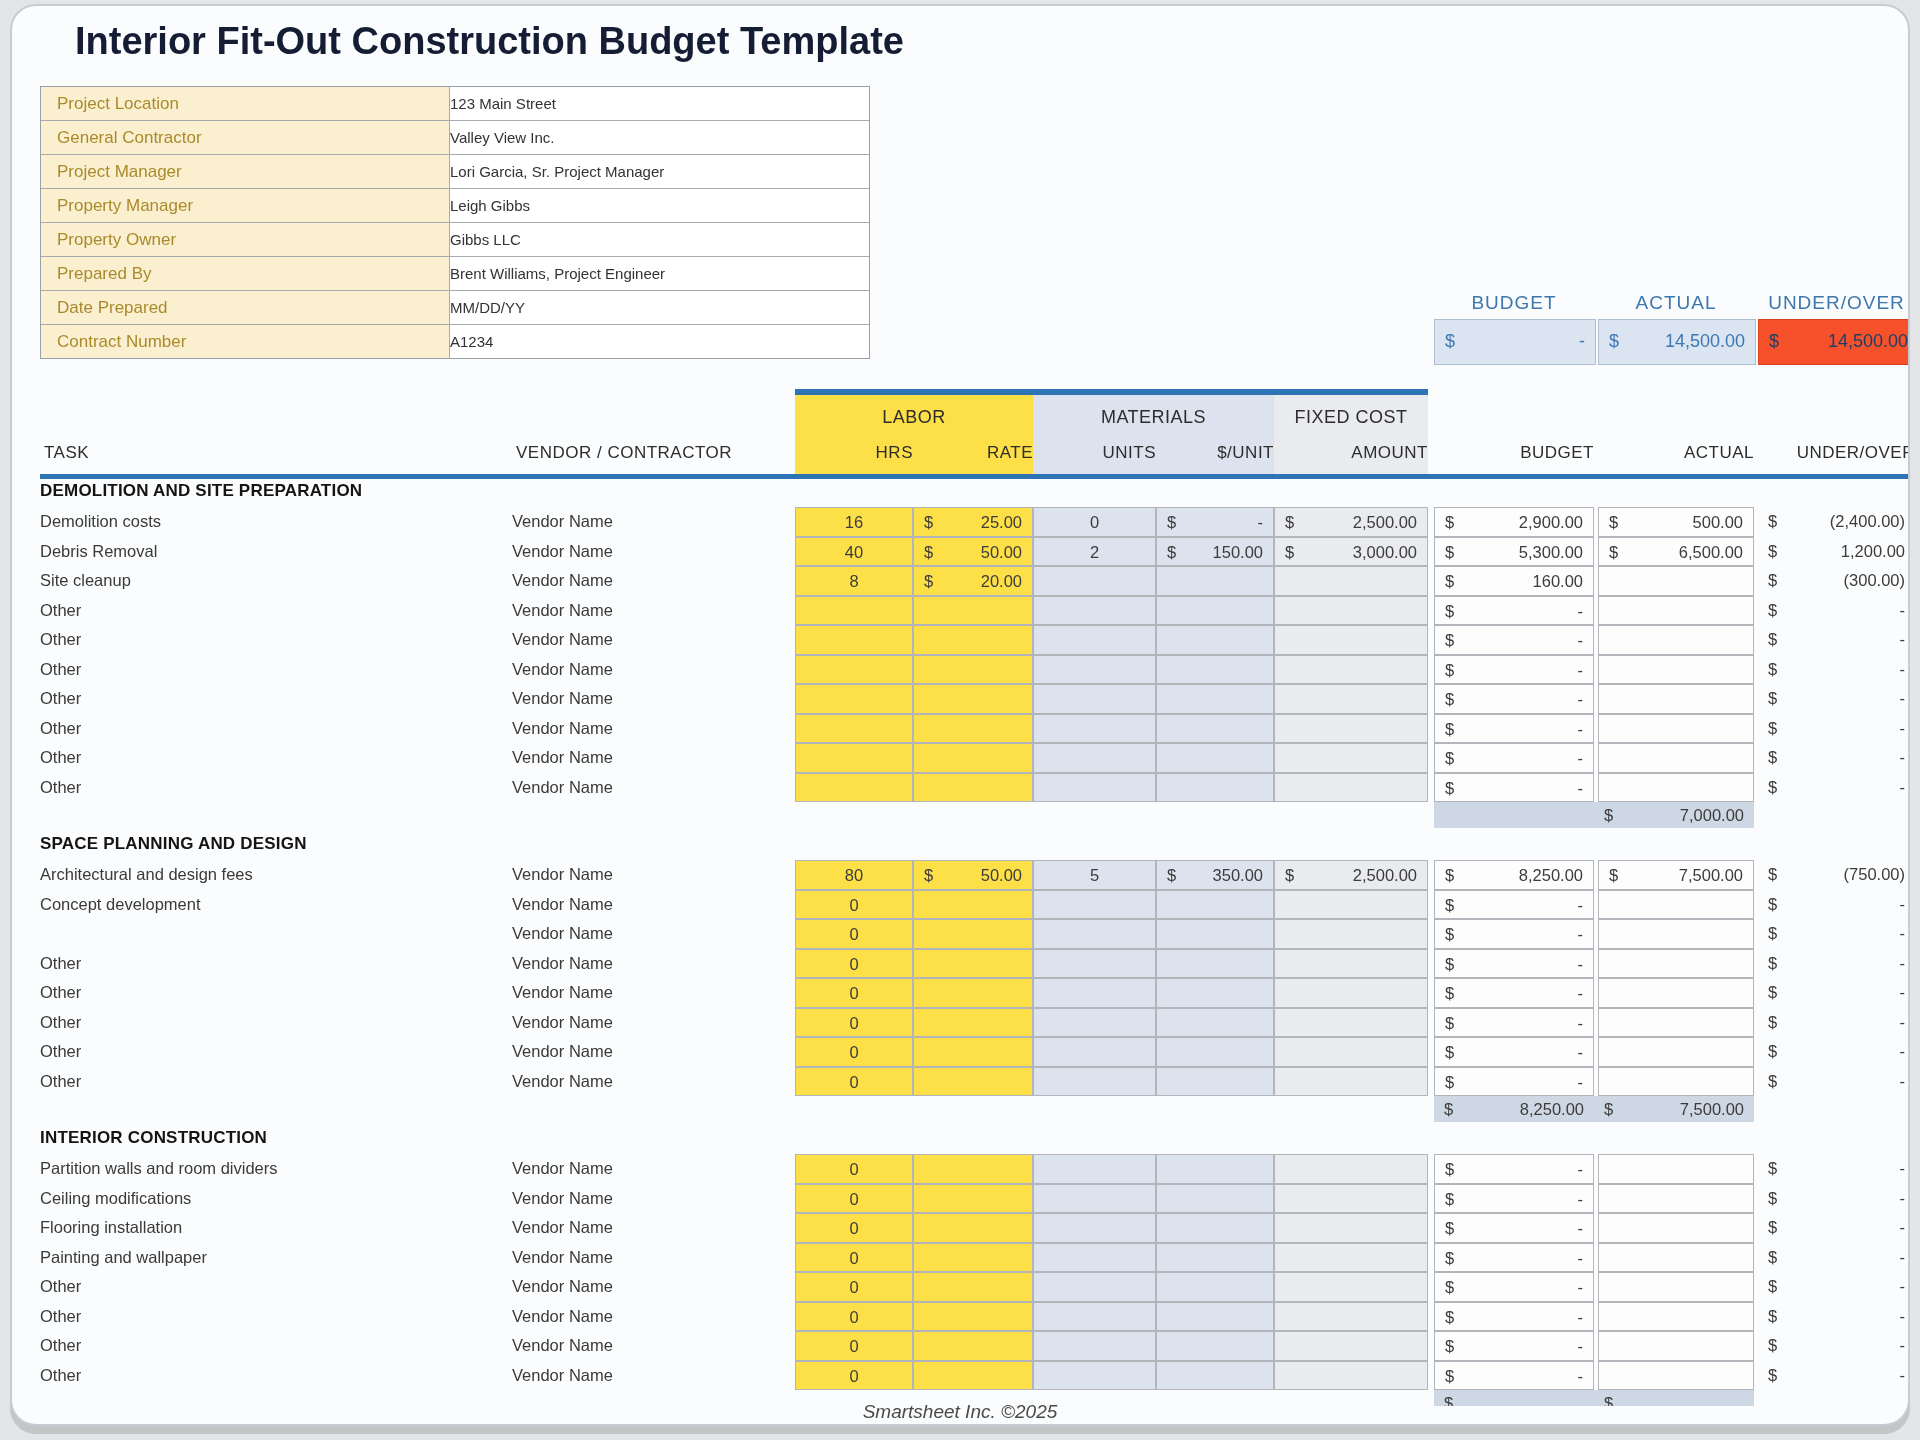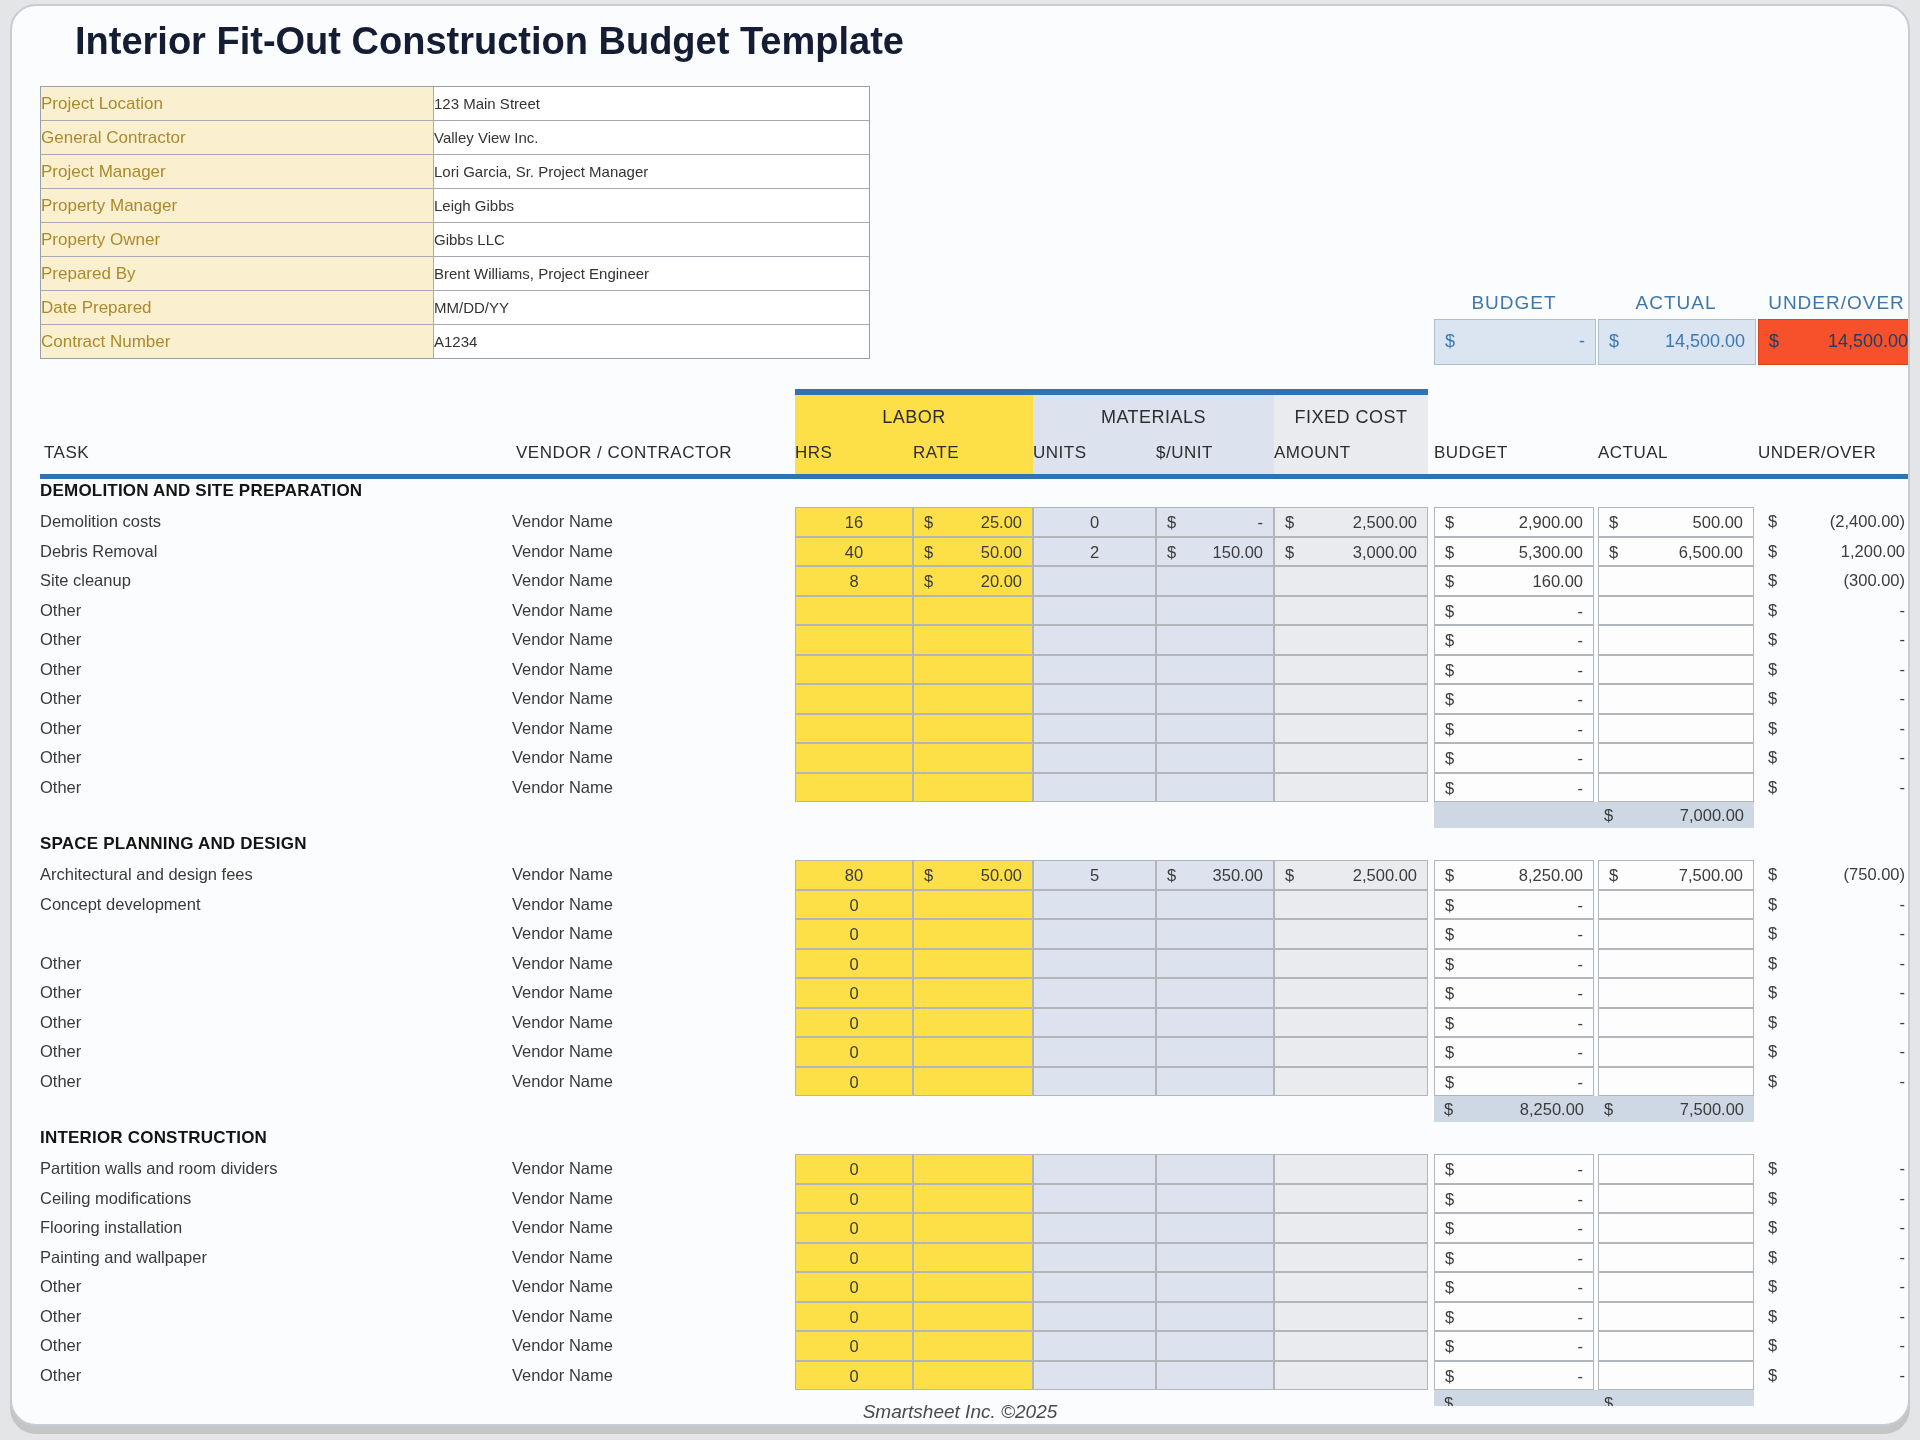--- a/index.html
+++ b/index.html
@@ -10,21 +10,21 @@
   .sheet{position:absolute;left:0;top:0;width:1896px;height:1418px;}
 
   
   .title{position:absolute;left:28px;top:14px;font-size:38px;font-weight:bold;color:#141d33;letter-spacing:0;margin-left:35px;}
 
   
   .info{position:absolute;left:28px;top:80px;width:828px;border:1px solid #9aa0a7;}
   .info-row{display:flex;height:33px;border-bottom:1px solid #a7abb1;}
   .info-row:last-child{border-bottom:none;}
   .info-label{width:392px;background:#faf0d0;color:#ab8a2c;font-size:17px;line-height:33px;
-              padding-left:0;border-right:1px solid #a7abb1;}
+              padding-left:16px;border-right:1px solid #a7abb1;}
   .info-value{flex:1;background:#fff;color:#333;font-size:15px;line-height:33px;}
 
   
   .sum-head{position:absolute;top:286px;height:24px;font-size:19px;color:#3e77ad;letter-spacing:1px;text-align:center;}
   .sum-box{position:absolute;top:313px;height:44px;font-size:18px;}
   .sum-blue{background:#dbe5f1;border:1px solid #aebdd0;color:#3c78b4;}
   .sum-orange{background:#f6512b;border:1px solid #d8421c;color:#1d3f66;}
   .money .cur{position:absolute;left:10px;}
   .money .val{display:block;text-align:right;padding-right:10px;}
 
@@ -38,21 +38,21 @@
   .c-amt{left:1262px;width:154px;}
   .c-bud{left:1422px;width:160px;}
   .c-act{left:1586px;width:156px;}
   .c-uo{left:1746px;width:157px;}
 
   
   .blue-bar{position:absolute;left:783px;top:383px;width:633px;height:6px;background:#2e74b5;}
   .grp{position:absolute;top:389px;height:79px;}
   .grp-label{position:absolute;top:389px;height:40px;line-height:44px;text-align:center;
              font-size:18px;color:#2d2d2d;letter-spacing:.5px;}
-  .col-label{position:absolute;top:429px;height:38px;line-height:36px;text-align:left;
+  .col-label{position:absolute;top:429px;height:38px;line-height:36px;text-align:right;
              font-size:17px;color:#2d2d2d;letter-spacing:.5px;}
   .col-label-left{text-align:left;padding-left:4px;}
   .bg-tan{background:#fde047;}
   .bg-blue{background:#dce3ef;}
   .bg-gray{background:#e9ebee;}
   .blue-underline{position:absolute;left:28px;top:468px;width:1875px;height:5px;background:#2e74b5;}
 
   
   .flow{position:absolute;left:0;top:475px;width:1896px;}
   .sec-row{position:relative;height:26px;}

